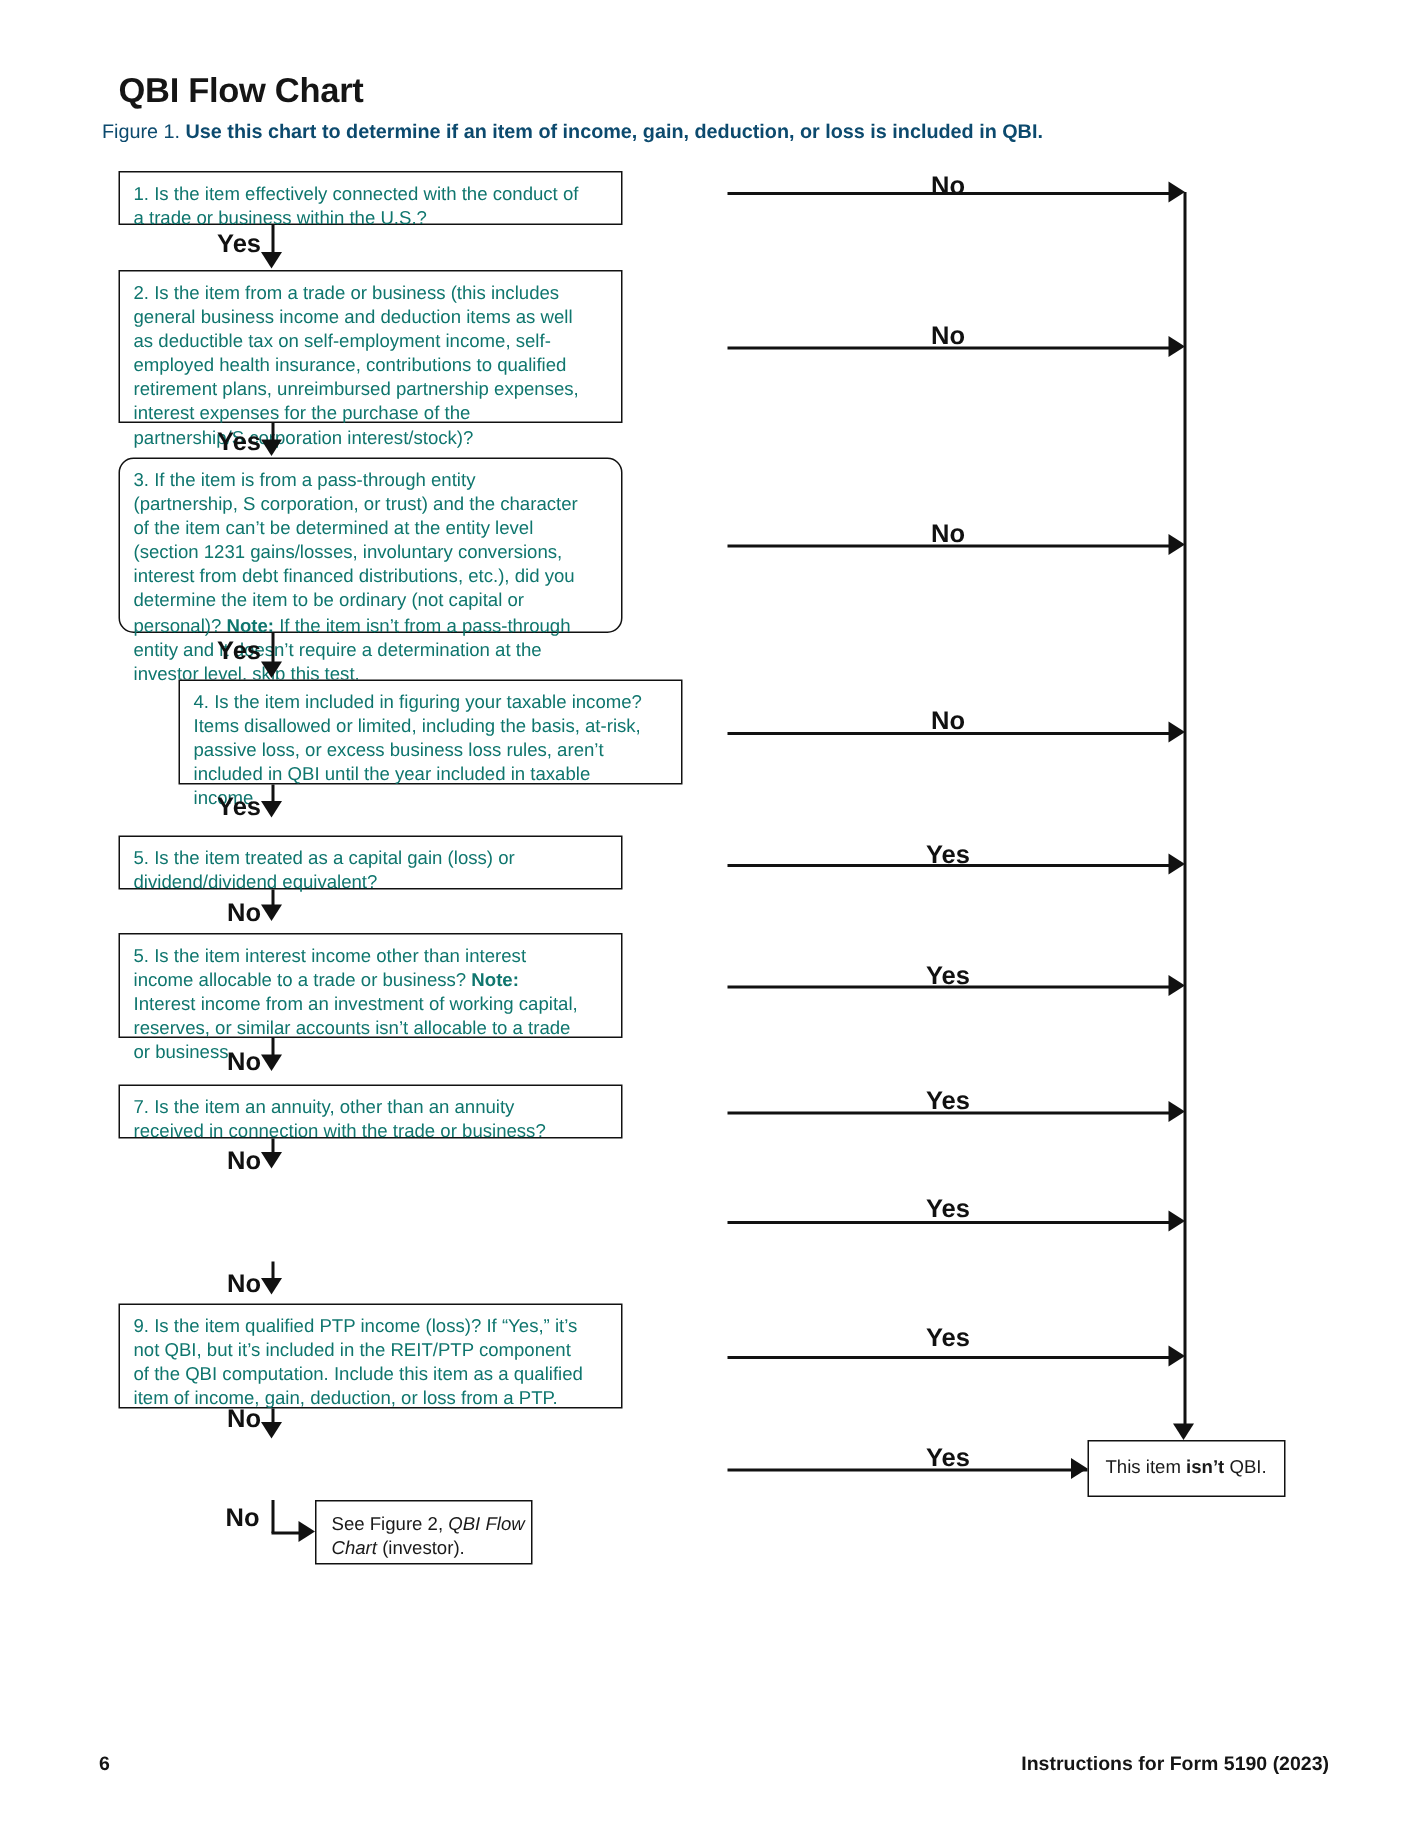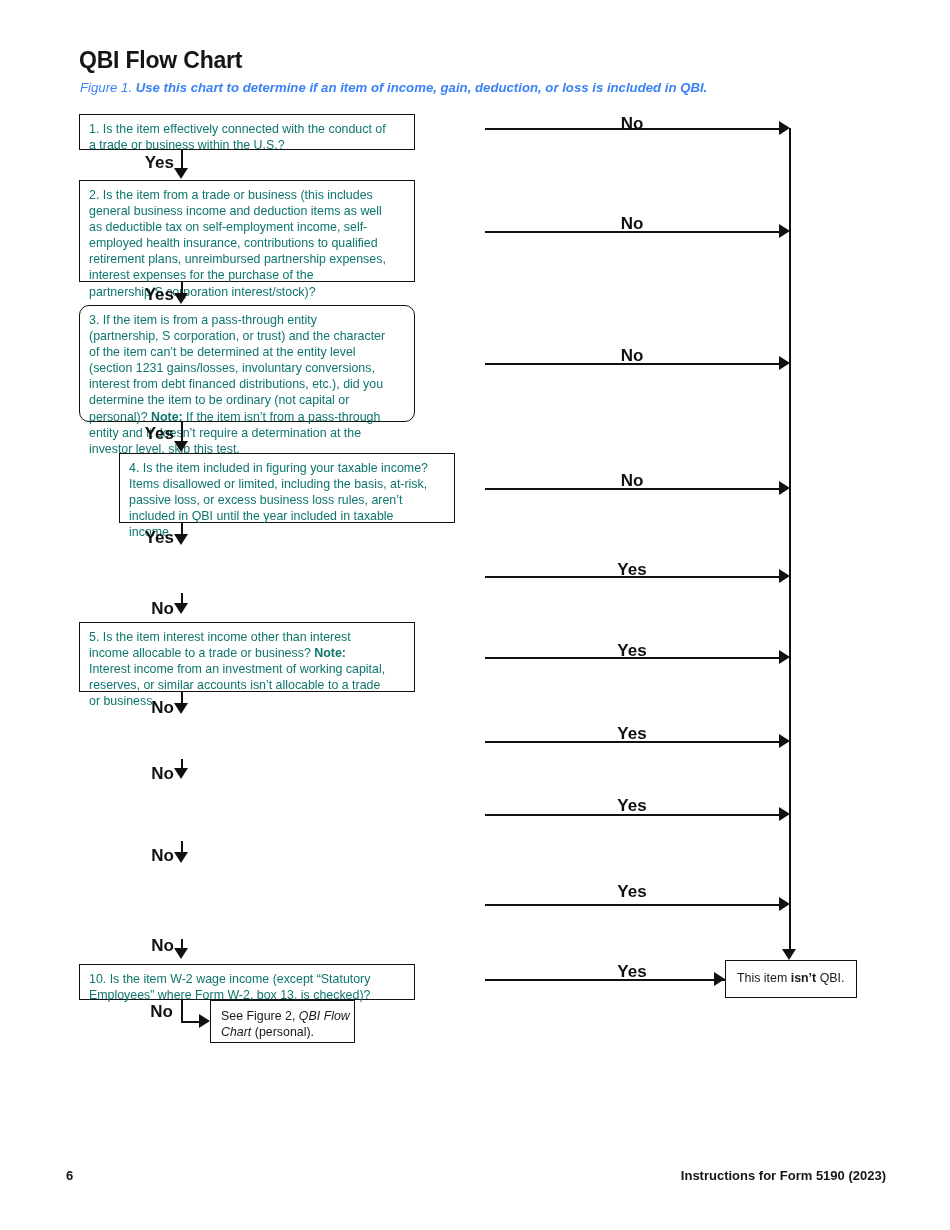--- a/index.html
+++ b/index.html
@@ -21,26 +21,25 @@
     position: absolute;
     left: 79px;
     top: 47px;
     font-size: 23px;
     font-weight: bold;
     letter-spacing: -0.2px;
     color: #151515;
   }
   #figure-caption {
     position: absolute;
-    left: 80px;
+    left: 68px;
     top: 80px;
     font-size: 13.2px;
-    color: #3b82f6;
+    color: #0c4a6e;
     white-space: nowrap;
-    font-style: italic;
   }
   #figure-caption .cap-lead { font-weight: normal; }
   #figure-caption .cap-bold { font-weight: bold; }
 
   
   #flow-canvas {
     position: absolute;
     left: 0;
     top: 0;
     width: 950px;
@@ -168,38 +167,44 @@
   </div>
 
   <div class="q-box" id="box-q3" style="top:305px; height:117px;border-radius:10px;">
     <span>3. If the item is from a pass-through entity (partnership, S corporation, or trust) and the character of the item can’t be determined at the entity level (section 1231 gains/losses, involuntary conversions, interest from debt financed distributions, etc.), did you determine the item to be ordinary (not capital or personal)? </span><b>Note:</b><span> If the item isn’t from a pass-through entity and it doesn’t require a determination at the investor level, skip this test.</span>
   </div>
 
   <div class="q-box" id="box-q4" style="top:453px; height:70px;margin-left:40px;">
     <span>4. Is the item included in figuring your taxable income? Items disallowed or limited, including the basis, at-risk, passive loss, or excess business loss rules, aren’t included in QBI until the year included in taxable income.</span>
   </div>
 
+  <div class="q-box" id="box-q5" style="top:557px; height:36px;">
+    <span>5. Is the item treated as a capital gain (loss) or dividend/dividend equivalent?</span>
+  </div>
 
   <div class="q-box" id="box-q6" style="top:622px; height:70px;">
     <span>5. Is the item interest income other than interest income allocable to a trade or business? </span><b>Note:</b><span> Interest income from an investment of working capital, reserves, or similar accounts isn’t allocable to a trade or business.</span>
   </div>
 
-
-
-
-  <div class="q-box" id="box-q10" style="top:964px; height:36px;">
-    <span>10. Is the item W-2 wage income (except “Statutory Employees” where Form W-2, box 13, is checked)?</span>
-  </div>
+  <div class="q-box" id="box-q7" style="top:723px; height:36px;">
+    <span>7. Is the item an annuity, other than an annuity received in connection with the trade or business?</span>
+  </div>
+
+
+  <div class="q-box" id="box-q9" style="top:869px; height:70px;">
+    <span>9. Is the item qualified PTP income (loss)? If “Yes,” it’s not QBI, but it’s included in the REIT/PTP component of the QBI computation. Include this item as a qualified item of income, gain, deduction, or loss from a PTP.</span>
+  </div>
+
 
   <div class="term-box" id="terminal-not-qbi">
     <span>This item </span><b>isn’t</b><span> QBI.</span>
   </div>
 
   <div class="term-box" id="terminal-see-figure2">
-    <span>See Figure 2, </span><i>QBI Flow Chart</i><span> (personal).</span>
+    <span>See Figure 2, </span><i>QBI Flow Chart</i><span> (investor).</span>
   </div>
 
   <div class="v-line" style="left:181px; top:150px; height:19px;"></div>
   <div class="arrow-down" style="left:174px; top:168px;"></div>
   <div class="branch-label left-of-arrow" style="left:174px; top:153px;">Yes</div>
 
   <div class="v-line" style="left:181px; top:282px; height:12px;"></div>
   <div class="arrow-down" style="left:174px; top:293px;"></div>
   <div class="branch-label left-of-arrow" style="left:174px; top:285px;">Yes</div>
 

